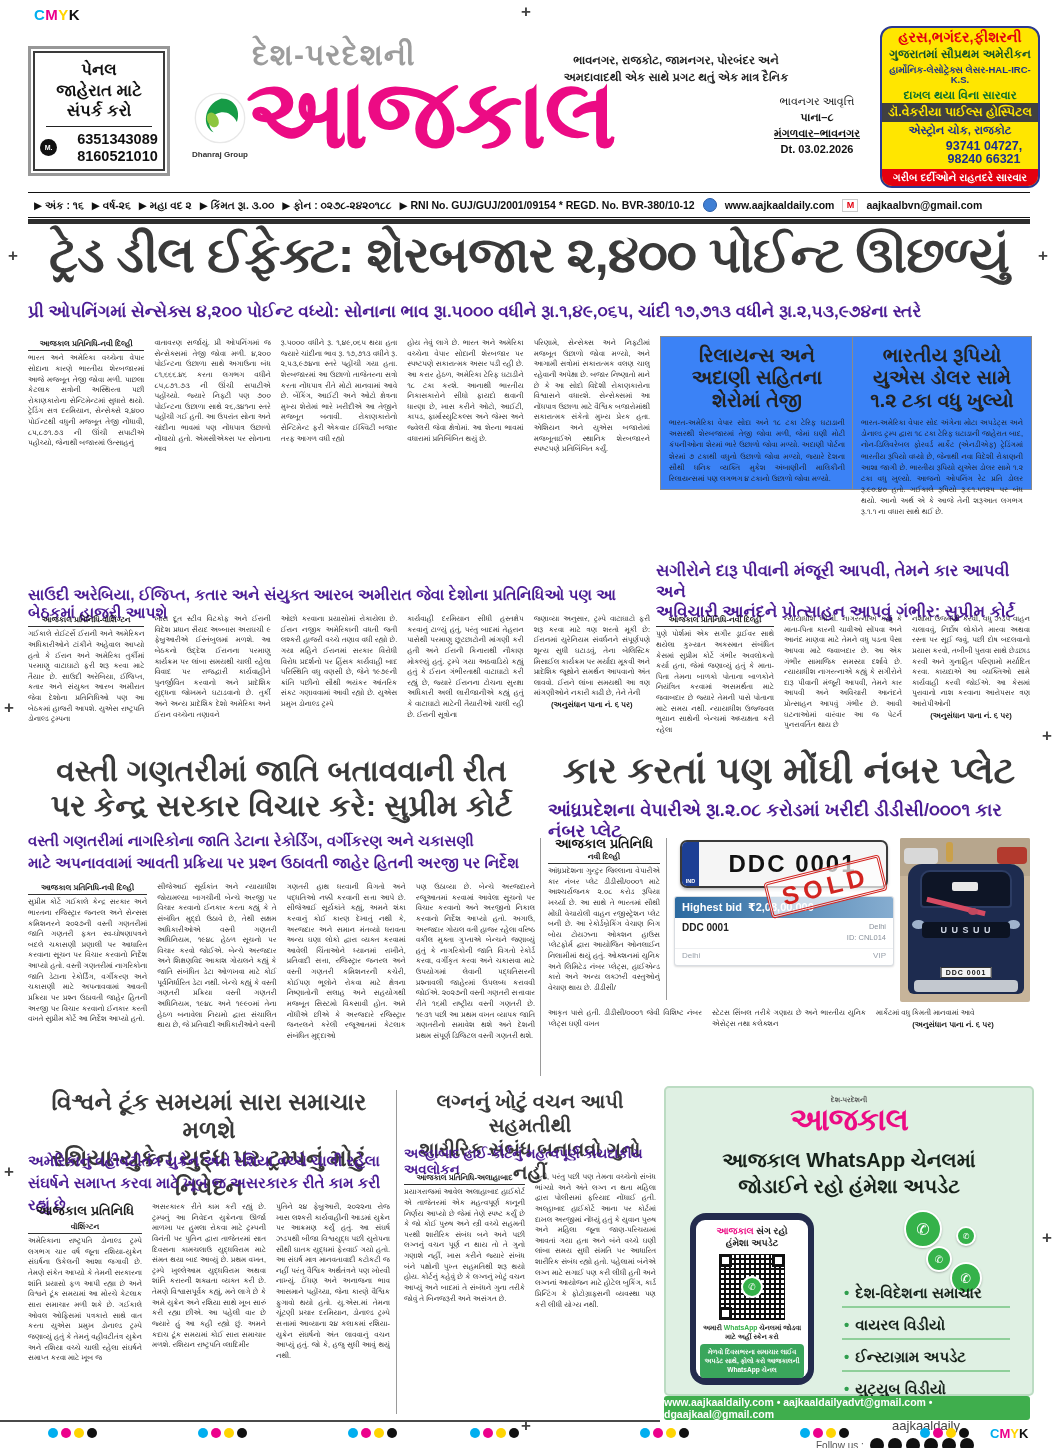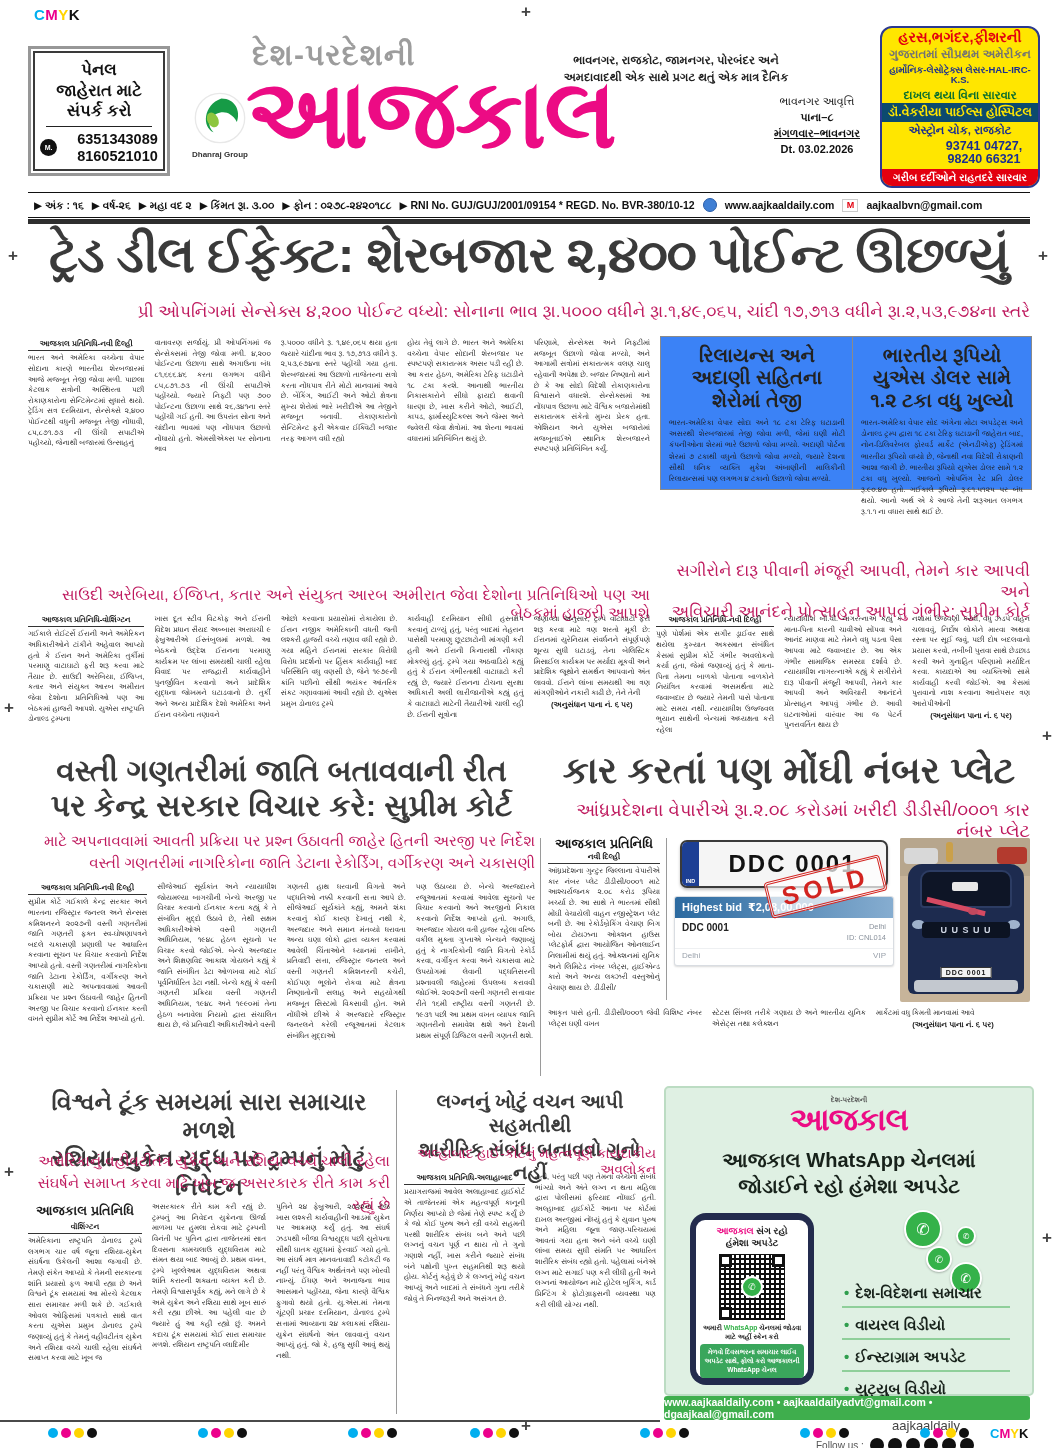--- a/index.html
+++ b/index.html
@@ -23,39 +23,39 @@
   .script{font-weight:bold;color:#9c9c9c;font-size:30px;letter-spacing:1px;}
   .mast{font-weight:bold;color:#ec0b84;font-size:96px;line-height:.95;letter-spacing:-2px;}
   .tagline{font-size:11.5px;font-weight:bold;text-align:center;line-height:1.5;color:#222;}
   .edition{font-size:11px;text-align:center;line-height:1.45;color:#111;}
   .edition .b{font-weight:bold;}
   .edition .u{font-weight:bold;text-decoration:underline;}
   .hospad{border:2.5px solid #2b3990;border-radius:12px;overflow:hidden;background:#ffe600;
           text-align:center;line-height:1.1;}
   .hospad div{padding:1.5px 2px;}
   .had1{color:#e3000f;font-weight:bold;font-size:14.5px;}
-  .had2{color:#737373;font-weight:bold;font-size:12px;}
+  .had2{color:#14532d;font-weight:bold;font-size:12px;}
   .had3{color:#1b2f8f;font-weight:bold;font-size:9.5px;}
   .had4{color:#0a6e2e;font-weight:bold;font-size:11.5px;}
-  .hadband{background:#0c4a6e;color:#ffe600;font-weight:bold;font-size:12.5px;padding:3px 2px!important;}
+  .hadband{background:#404040;color:#ffe600;font-weight:bold;font-size:12.5px;padding:3px 2px!important;}
   .had6{color:#1b2f8f;font-weight:bold;font-size:11.5px;}
   .had7{color:#1b2f8f;font-weight:bold;font-size:12.5px;margin-left:48px;}
   .hadband2{background:#e3000f;color:#fff;font-weight:bold;font-size:10.5px;padding:3px 2px!important;}
   
   .infobar{border-top:1.5px solid #111;border-bottom:1.5px solid #111;display:flex;align-items:center;
            gap:8px;font-size:10.5px;font-weight:bold;color:#111;padding:0 6px;white-space:nowrap;}
   .thickbar{background:#2e2e2e;}
   .globe{width:12px;height:12px;border-radius:50%;background:#3f7fd4;display:inline-block;
          border:1px solid #2a5da8;flex:0 0 auto;}
   .gmail{width:14px;height:11px;background:#fff;border:1px solid #ccc;color:#e3000f;font-size:9px;
          font-weight:bold;display:inline-flex;align-items:center;justify-content:center;flex:0 0 auto;}
   
   .hl{font-weight:bold;color:#3a3a3a;text-align:center;}
   .h-main{font-size:50px;letter-spacing:-1px;line-height:1.02;}
-  .subhead{font-weight:normal;color:#be185d;text-align:right;}
+  .subhead{font-weight:bold;color:#4c1d95;text-align:left;}
   
   .cols{display:flex;gap:10px;}
   .cols>div{flex:1;overflow:hidden;}
   .col{font-size:7.3px;line-height:1.46;text-align:justify;color:#1a1a1a;}
   .dateline{font-weight:bold;text-align:center;font-size:7.7px;border-bottom:1px solid #333;
             padding-bottom:1px;margin-bottom:2px;}
   .dateline2{font-weight:bold;text-align:center;font-size:13px;}
   .contnote{font-weight:bold;text-align:center;font-size:7.7px;}
   .newsbox{border:1.5px solid #8a8a8a;padding:5px 8px;background:#3b82f6;}
   .newsbox h3{margin:2px 0 6px;font-size:19.5px;text-align:center;line-height:1.15;color:#222;}
@@ -268,22 +268,22 @@
       <span>નશામાં ઉજવણી કરવી, વધુ ઝડપે વાહન ચલાવવું, નિર્દોષ લોકોને મારવા અથવા રસ્તા પર સૂઈ જવું, પછી દોષ બદલવાનો પ્રયાસ કરવો, તબીબી પુરાવા સાથે છેડછાડ કરવી અને ગુનાહિત પરિણામો મર્યાદિત કરવા. કાયદાએ આ વ્યક્તિઓ સામે કાર્યવાહી કરવી જોઈએ. આ કેસમાં પુરાવાનો નાશ કરવાના આરોપસર ત્રણ આરોપીઓની</span>
       <div class="contnote">(અનુસંધાન પાના નં. ૬ પર)</div>
     </div>
   </div>
 
   <div class="hl abs" style="left:28px;top:754px;width:507px;font-size:30px;line-height:1.15;">
     <div>વસ્તી ગણતરીમાં જાતિ બતાવવાની રીત</div>
       <div>પર કેન્દ્ર સરકાર વિચાર કરે: સુપ્રીમ કોર્ટ</div>
   </div>
   <div class="subhead abs" style="left:28px;top:830px;width:507px;font-size:15px;line-height:1.45;">
-    <div>માટે અપનાવવામાં આવતી પ્રક્રિયા પર પ્રશ્ન ઉઠાવતી જાહેર હિતની અરજી પર નિર્દેશ</div>
-      <div>વસ્તી ગણતરીમાં નાગરિકોના જાતિ ડેટાના રેકોર્ડિંગ, વર્ગીકરણ અને ચકાસણી</div>
+    <div>વસ્તી ગણતરીમાં નાગરિકોના જાતિ ડેટાના રેકોર્ડિંગ, વર્ગીકરણ અને ચકાસણી</div>
+      <div>માટે અપનાવવામાં આવતી પ્રક્રિયા પર પ્રશ્ન ઉઠાવતી જાહેર હિતની અરજી પર નિર્દેશ</div>
   </div>
   <div class="cols abs" style="left:28px;top:882px;width:507px;height:194px;">
     <div class="col">
       <div class="dateline">આજકાલ પ્રતિનિધિ-નવી દિલ્હી</div>
       <span>સુપ્રીમ કોર્ટે ગઈકાલે કેન્દ્ર સરકાર અને ભારતના રજિસ્ટ્રાર જનરલ અને સેન્સસ કમિશનરને ૨૦૨૭ની વસ્તી ગણતરીમાં જાતિ ગણતરી ફક્ત સ્વ-ઘોષણાપત્રને બદલે ચકાસણી પ્રણાલી પર આધારિત કરવાના સૂચન પર વિચાર કરવાનો નિર્દેશ આપ્યો હતો. વસ્તી ગણતરીમાં નાગરિકોના જાતિ ડેટાના રેકોર્ડિંગ, વર્ગીકરણ અને ચકાસણી માટે અપનાવવામાં આવતી પ્રક્રિયા પર પ્રશ્ન ઉઠાવતી જાહેર હિતની અરજી પર વિચાર કરવાનો ઈનકાર કરતી વખતે સુપ્રીમ કોર્ટે આ નિર્દેશ આપ્યો હતો.</span>
     </div>
     <div class="col">સીજેઆઈ સૂર્યકાંત અને ન્યાયાધીશ જોયમલ્યા બાગચીની બેન્ચે અરજી પર વિચાર કરવાનો ઈનકાર કરતા કહ્યું કે તે સંબંધિત મુદ્દો ઉઠાવે છે, તેથી સક્ષમ અધિકારીઓએ વસ્તી ગણતરી અધિનિયમ, ૧૯૪૮ હેઠળ સૂચનો પર વિચાર કરવો જોઈએ. બેન્ચે અરજદાર અને શિક્ષણવિદ આકાશ ગોયલને કહ્યું કે જાતિ સંબંધિત ડેટા ઓળખવા માટે કોઈ પૂર્વનિર્ધારિત ડેટા નથી. બેન્ચે કહ્યું કે વસ્તી ગણતરી પ્રક્રિયા વસ્તી ગણતરી અધિનિયમ, ૧૯૪૮ અને ૧૯૯૦માં તેના હેઠળ બનાવેલા નિયમો દ્વારા સંચાલિત થાય છે, જે પ્રતિવાદી અધિકારીઓને વસ્તી</div>
     <div class="col">ગણતરી હાથ ધરવાની વિગતો અને પદ્ધતિઓ નક્કી કરવાની સત્તા આપે છે. સીજેઆઈ સૂર્યકાંતે કહ્યું, અમને શંકા કરવાનું કોઈ કારણ દેખાતું નથી કે, અરજદાર અને સમાન મંતવ્યો ધરાવતા અન્ય ઘણા લોકો દ્વારા વ્યક્ત કરવામાં આવેલી ચિંતાઓને ધ્યાનમાં રાખીને, પ્રતિવાદી સત્તા, રજિસ્ટ્રાર જનરલ અને વસ્તી ગણતરી કમિશનરની કચેરી, કોઈપણ ભૂલોને રોકવા માટે ક્ષેત્રના નિષ્ણાતોની સલાહ અને સહયોગથી મજબૂત સિસ્ટમો વિકસાવી હોત. અમે નોંધીએ છીએ કે અરજદારે રજિસ્ટ્રાર જનરલને કરેલી રજૂઆતમાં કેટલાક સંબંધિત મુદ્દાઓ</div>
     <div class="col">પણ ઉઠાવ્યા છે. બેન્ચે અરજદારને રજૂઆતમાં કરવામાં આવેલા સૂચનો પર વિચાર કરવાનો અને અરજીનો નિકાલ કરવાનો નિર્દેશ આપ્યો હતો. અગાઉ, અરજદાર ગોયલ વતી હાજર રહેલા વરિષ્ઠ વકીલ મુક્તા ગુપ્તાએ બેન્ચને જણાવ્યું હતું કે નાગરિકોની જાતિ વિગતો રેકોર્ડ કરવા, વર્ગીકૃત કરવા અને ચકાસવા માટે ઉપયોગમાં લેવાની પદ્ધતિસરની પ્રશ્નાવલી જાહેરમાં ઉપલબ્ધ કરાવવી જોઈએ. ૨૦૨૭ની વસ્તી ગણતરી સત્તાવાર રીતે ૧૬મી રાષ્ટ્રીય વસ્તી ગણતરી છે. ૧૯૩૧ પછી આ પ્રથમ વખત વ્યાપક જાતિ ગણતરીનો સમાવેશ થશે અને દેશની પ્રથમ સંપૂર્ણ ડિજિટલ વસ્તી ગણતરી થશે.</div>
   </div>

